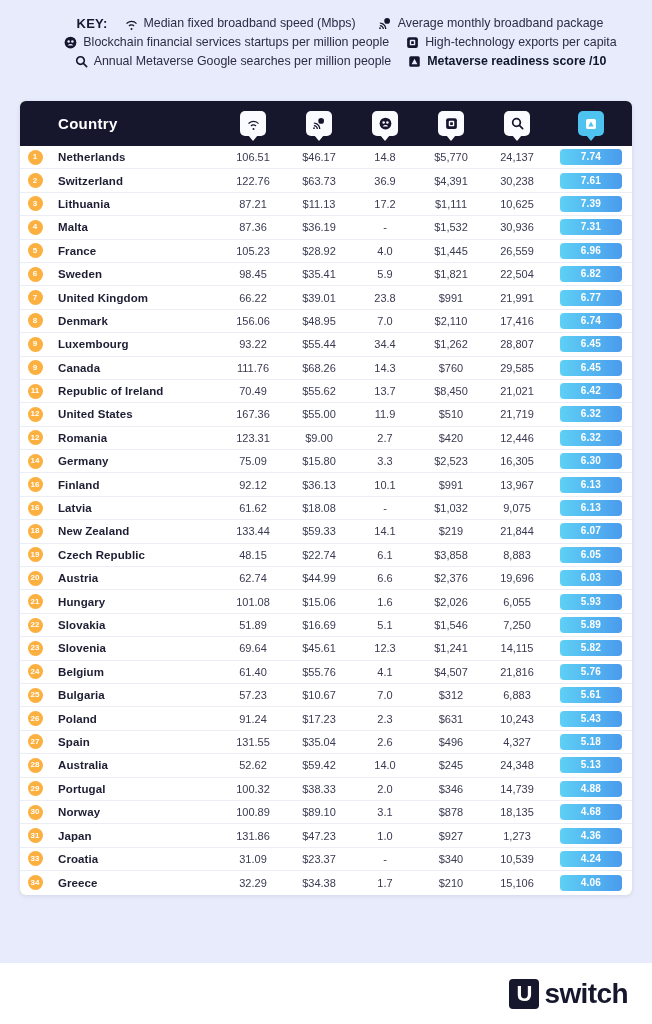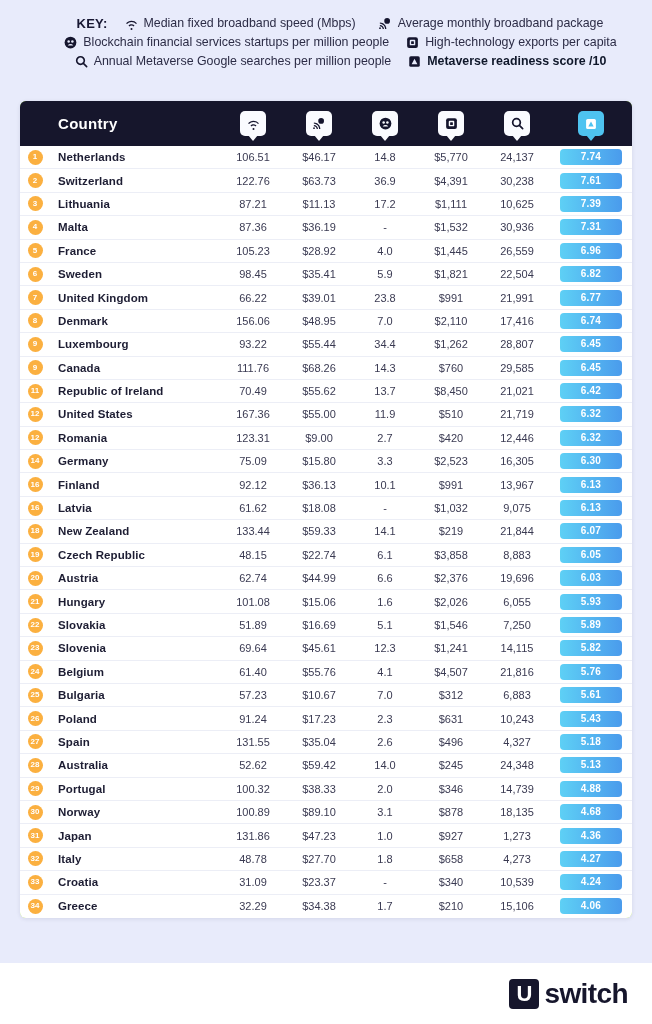--- a/index.html
+++ b/index.html
@@ -804,34 +804,20 @@
             <div class="cell">$47.23</div>
             <div class="cell">1.0</div>
             <div class="cell">$927</div>
             <div class="cell">1,273</div>
             <div class="c-score">
               <span class="score-badge">4.36</span>
             </div>
           </div>
           <div class="row">
             <div class="c-rank">
-              <span class="rank-badge">32</span>
-            </div>
-            <div class="c-country">Italy</div>
-            <div class="cell">48.78</div>
-            <div class="cell">$27.70</div>
-            <div class="cell">1.8</div>
-            <div class="cell">$658</div>
-            <div class="cell">4,273</div>
-            <div class="c-score">
-              <span class="score-badge">4.27</span>
-            </div>
-          </div>
-          <div class="row">
-            <div class="c-rank">
               <span class="rank-badge">33</span>
             </div>
             <div class="c-country">Croatia</div>
             <div class="cell">31.09</div>
             <div class="cell">$23.37</div>
             <div class="cell">-</div>
             <div class="cell">$340</div>
             <div class="cell">10,539</div>
             <div class="c-score">
               <span class="score-badge">4.24</span>

